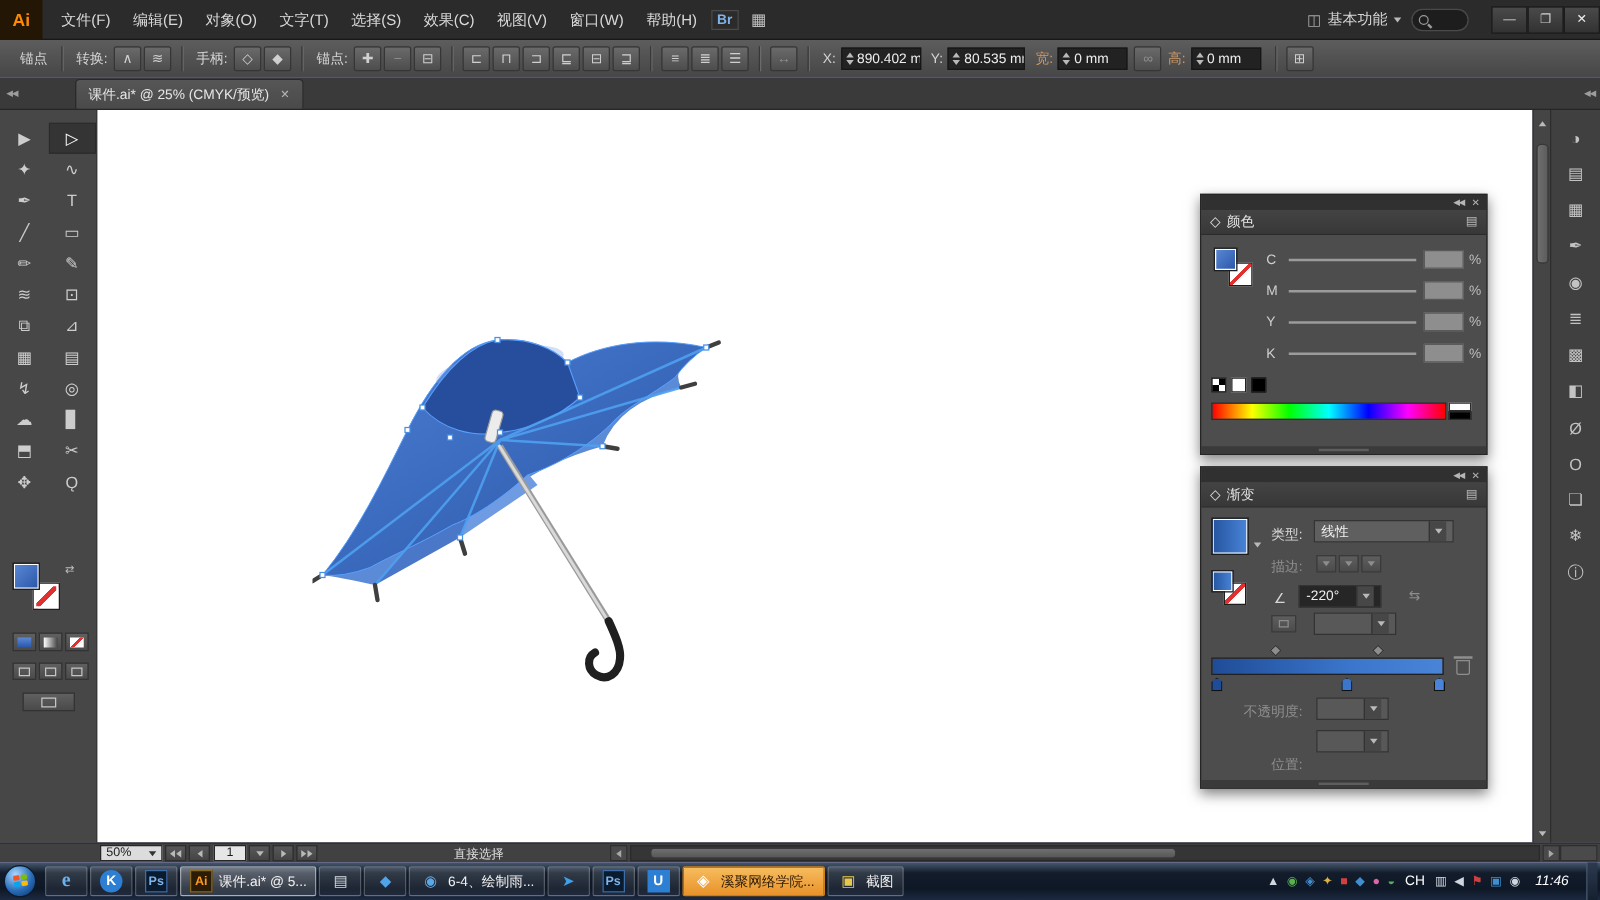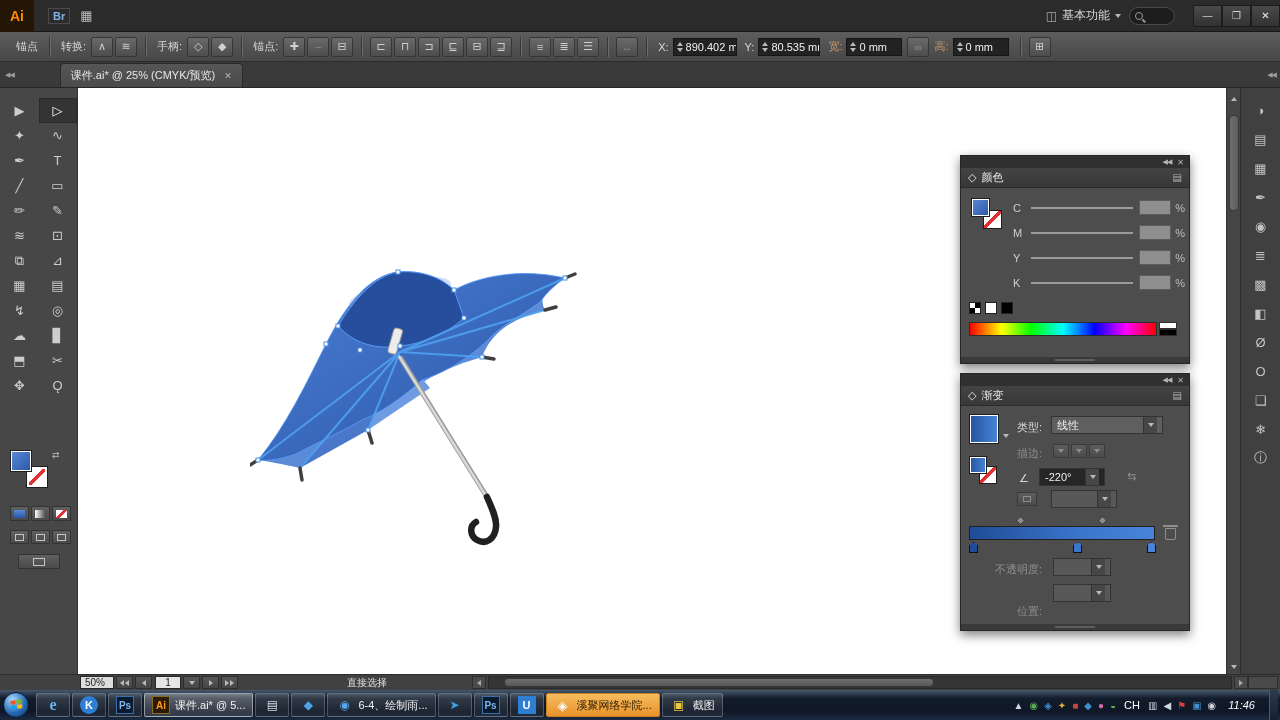--- a/index.html
+++ b/index.html
@@ -8,21 +8,21 @@
   #app{position:relative;width:1280px;height:720px;overflow:hidden;background:#c4b5fd;}
 
   
   #menubar{position:absolute;left:0;top:0;width:1280px;height:32px;background:#2b2b2b;
     border-bottom:1px solid #171717;display:flex;align-items:center;}
   .ai-logo{width:34px;height:32px;background:#241604;color:#ff8a00;font-weight:bold;
     font-size:14px;display:flex;align-items:center;justify-content:center;}
   .menus{display:flex;align-items:center;margin-left:6px;}
   .menu-item{color:#d9d9d9;font-size:12px;padding:0 9px;line-height:32px;cursor:default;}
   .mb-badge{color:#7fb2e8;font-size:11px;font-weight:bold;border:1px solid #4a4a4a;border-radius:0;
-    padding:1px 4px;margin-left:14px;}
+    padding:1px 4px;margin-left:2px;}
   .mb-grid{color:#bdbdbd;font-size:13px;margin-left:10px;}
   .mb-right{margin-left:auto;display:flex;align-items:center;gap:8px;}
   .ws{display:flex;align-items:center;gap:5px;color:#d6d6d6;font-size:12px;}
   .ws-ic{color:#a8a8a8;font-size:12px;}
   .searchbox{width:46px;height:18px;background:#1d1d1d;border:1px solid #4a4a4a;border-radius:9px;
     display:flex;align-items:center;padding:0 5px;}
   .mag{width:8px;height:8px;border:1.5px solid #9a9a9a;border-radius:50%;position:relative;}
   .mag::after{content:"";position:absolute;left:6px;top:7px;width:4px;height:1.5px;background:#9a9a9a;
     transform:rotate(45deg);}
   .win-controls{display:flex;margin-left:10px;}
@@ -155,21 +155,21 @@
     clip-path:polygon(50% 0,100% 32%,100% 100%,0 100%,0 32%);}
   .gmid{position:absolute;top:143px;width:7px;height:7px;background:#8d8d8d;border:1px solid #333;
     transform:rotate(45deg);}
   .trash{position:absolute;left:204px;top:154px;width:11px;height:12px;border:1px solid #8e8e8e;
     border-radius:0 0 2px 2px;}
   .trash::before{content:"";position:absolute;left:-3px;top:-4px;width:15px;height:2px;background:#8e8e8e;}
 
   
   #statusbar{position:absolute;left:0;top:674px;width:1280px;height:16px;background:#414141;
     border-top:1px solid #2c2c2c;display:flex;align-items:center;font-size:10px;color:#d4d4d4;}
-  .zoom-box{margin-left:80px;width:34px;height:13px;background:#dcdcdc;color:#1c1c1c;
+  .zoom-box{margin-left:80px;width:50px;height:13px;background:#dcdcdc;color:#1c1c1c;
     display:flex;align-items:center;padding:0 4px;gap:14px;border:1px solid #262626;}
   .zoom-box .tri-down{border-top-color:#333;}
   .nav-btn{width:17px;height:13px;background:linear-gradient(#585858,#454545);border:1px solid #2e2e2e;
     display:flex;align-items:center;justify-content:center;color:#b9b9b9;font-size:7px;gap:1px;margin-left:2px;}
   .page-field{width:26px;height:13px;background:#e6e6e6;color:#1a1a1a;display:flex;align-items:center;
     justify-content:center;border:1px solid #262626;margin-left:3px;}
   .status-tool{width:210px;text-align:center;margin-left:24px;color:#e0e0e0;}
   .sb-arrow{width:14px;height:13px;display:flex;align-items:center;justify-content:center;
     background:#4a4a4a;border:1px solid #2e2e2e;color:#a8a8a8;font-size:7px;}
   .hscroll{flex:1;height:13px;margin:0 2px;background:#353535;border:1px solid #2a2a2a;position:relative;}
@@ -219,20 +219,31 @@
   .show-desktop{width:9px;height:30px;background:linear-gradient(#2c3a50,#15202f);
     border-left:1px solid #4a5a70;}
 </style>
 </head>
 <body>
 
 <div id="app">
 
   <div id="menubar">
     <div class="ai-logo">Ai</div>
+    <div class="menus">
+      <span class="menu-item">文件(F)</span>
+      <span class="menu-item">编辑(E)</span>
+      <span class="menu-item">对象(O)</span>
+      <span class="menu-item">文字(T)</span>
+      <span class="menu-item">选择(S)</span>
+      <span class="menu-item">效果(C)</span>
+      <span class="menu-item">视图(V)</span>
+      <span class="menu-item">窗口(W)</span>
+      <span class="menu-item">帮助(H)</span>
+    </div>
     <span class="mb-badge">Br</span>
     <span class="mb-grid">▦</span>
     <div class="mb-right">
       <div class="ws">
         <span class="ws-ic">◫</span>
         <span>基本功能</span>
         <span class="tri tri-down"></span>
       </div>
       <div class="searchbox">
         <span class="mag"></span>

